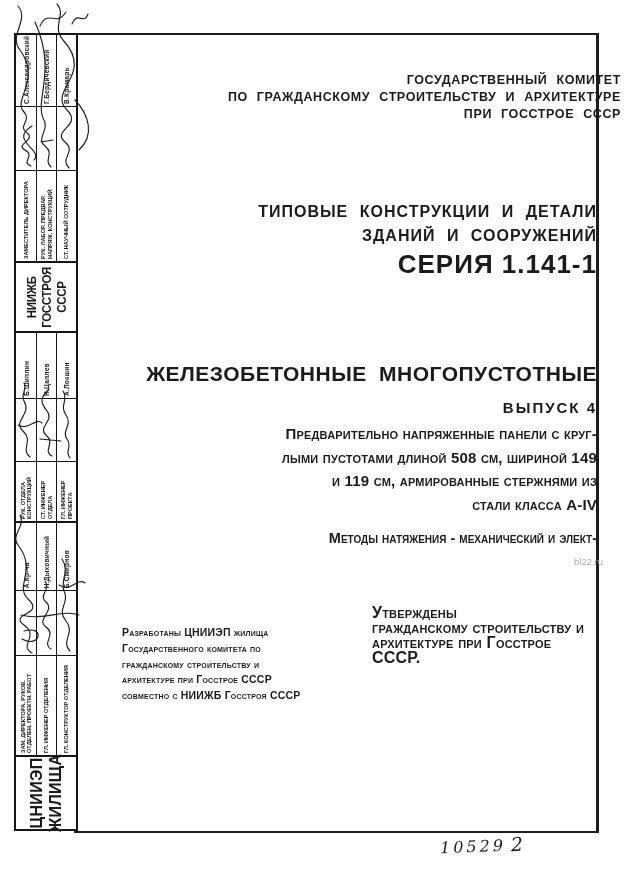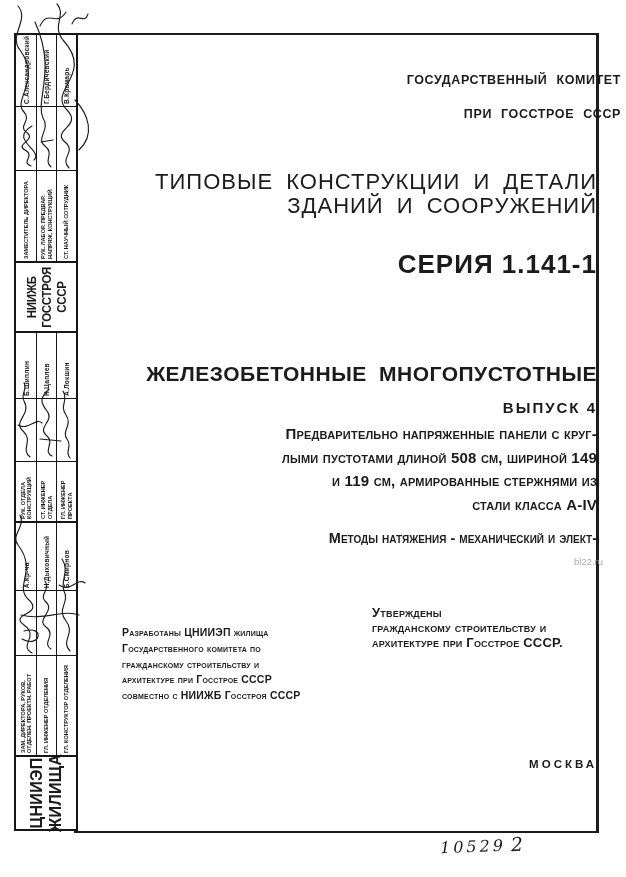--- a/index.html
+++ b/index.html
@@ -9,29 +9,29 @@
   }
   .abs{position:absolute;}
   .ctr{left:80px;width:517px;text-align:right;}
   .sc{font-variant:small-caps;}
   
   .frame-top{left:14px;top:33px;width:585px;height:2px;background:#1c1c1c;}
   .frame-right{left:596px;top:33px;width:3px;height:800px;background:#1c1c1c;}
   .frame-bottom{left:74px;top:831px;width:524px;height:2px;background:#1c1c1c;}
   
   .hdr{font-size:12.5px;font-weight:700;letter-spacing:.6px;word-spacing:5px;}
-  .t1{font-size:22px;font-weight:400;letter-spacing:1px;word-spacing:6px;}
+  .t1{font-size:16px;font-weight:700;letter-spacing:1px;word-spacing:6px;margin-top:34px;}
   .series{font-size:26px;font-weight:700;letter-spacing:1px;}
   .prod1{font-size:25px;font-weight:700;letter-spacing:4px;word-spacing:10px;}
   .prod2{font-size:21px;font-weight:700;letter-spacing:.5px;word-spacing:6px;}
   .issue{font-size:15px;font-weight:700;letter-spacing:2px;}
   .desc{font-size:15px;font-weight:700;line-height:23.5px;letter-spacing:.2px;}
   .meth{font-size:14.5px;font-weight:700;line-height:23px;}
   .devel{font-size:10.5px;font-weight:700;line-height:15.8px;letter-spacing:.2px;margin-top:26px;}
-  .appr{font-size:13px;font-weight:700;line-height:15px;letter-spacing:.2px;}
+  .appr{font-size:16px;font-weight:700;line-height:15px;letter-spacing:.2px;}
   .publ{font-size:15.5px;font-weight:700;letter-spacing:.5px;word-spacing:5px;}
   .city{font-size:11.5px;font-weight:700;letter-spacing:3px;}
   .wm{font-size:9.5px;color:#ababab;font-weight:400;}
   .hand{font-family:"DejaVu Serif",serif;font-style:italic;font-weight:400;color:#181818;}
   
   .stamp{
     left:14px;top:33px;width:64px;height:798px;
     border:2px solid #161616;box-sizing:border-box;overflow:visible;
   }
   .stamp-inner{
@@ -184,20 +184,21 @@
 
     </div>
   </div>
 
   <svg class="abs" style="left:34px;top:2px;overflow:visible" width="56" height="30" viewBox="0 0 56 30">
     <path d="M6,24 C14,6 22,26 32,10" fill="none" stroke="#222" stroke-width="1.1" stroke-linecap="round"></path>
     <path d="M38,22 C44,8 50,24 54,12" fill="none" stroke="#222" stroke-width="1.1" stroke-linecap="round"></path>
   </svg>
 
   <div class="abs ctr hdr" style="top:73px;padding-left:24px">ГОСУДАРСТВЕННЫЙ КОМИТЕТ</div>
+  <div class="abs ctr hdr" style="top:90px;padding-left:24px">ПО ГРАЖДАНСКОМУ СТРОИТЕЛЬСТВУ И АРХИТЕКТУРЕ</div>
   <div class="abs ctr hdr" style="top:107px;padding-left:24px">ПРИ ГОССТРОЕ СССР</div>
 
   <div class="abs ctr t1" style="top:169px">ТИПОВЫЕ КОНСТРУКЦИИ И ДЕТАЛИ</div>
   <div class="abs ctr t1" style="top:193px">ЗДАНИЙ И СООРУЖЕНИЙ</div>
 
   <div class="abs ctr series" style="top:249px">СЕРИЯ 1.141-1</div>
 
   <div class="abs ctr prod2" style="top:362px">ЖЕЛЕЗОБЕТОННЫЕ МНОГОПУСТОТНЫЕ</div>
 
   <div class="abs ctr issue" style="top:399px">ВЫПУСК 4</div>
@@ -220,20 +221,19 @@
     <div>архитектуре при Госстрое СССР</div>
     <div>совместно с НИИЖБ Госстроя СССР</div>
   </div>
 
   <div class="abs appr sc" style="left:372px;top:605px;width:220px">
     <div>Утверждены</div>
     <div>гражданскому строительству и</div>
     <div>архитектуре при Госстрое СССР.</div>
   </div>
 
-  <div class="abs ctr city" style="top:758px">МОСКВА</div>
 
   <div class="abs wm" style="left:574px;top:556px">bl22.ru</div>
 
   <div class="abs hand" style="left:440px;top:837px;font-size:16px;letter-spacing:3px;transform:rotate(-2deg)">10529</div>
   <div class="abs hand" style="left:511px;top:833px;font-size:19px;transform:rotate(-3deg)">2</div>
 
 </div>
 
 </body></html>

